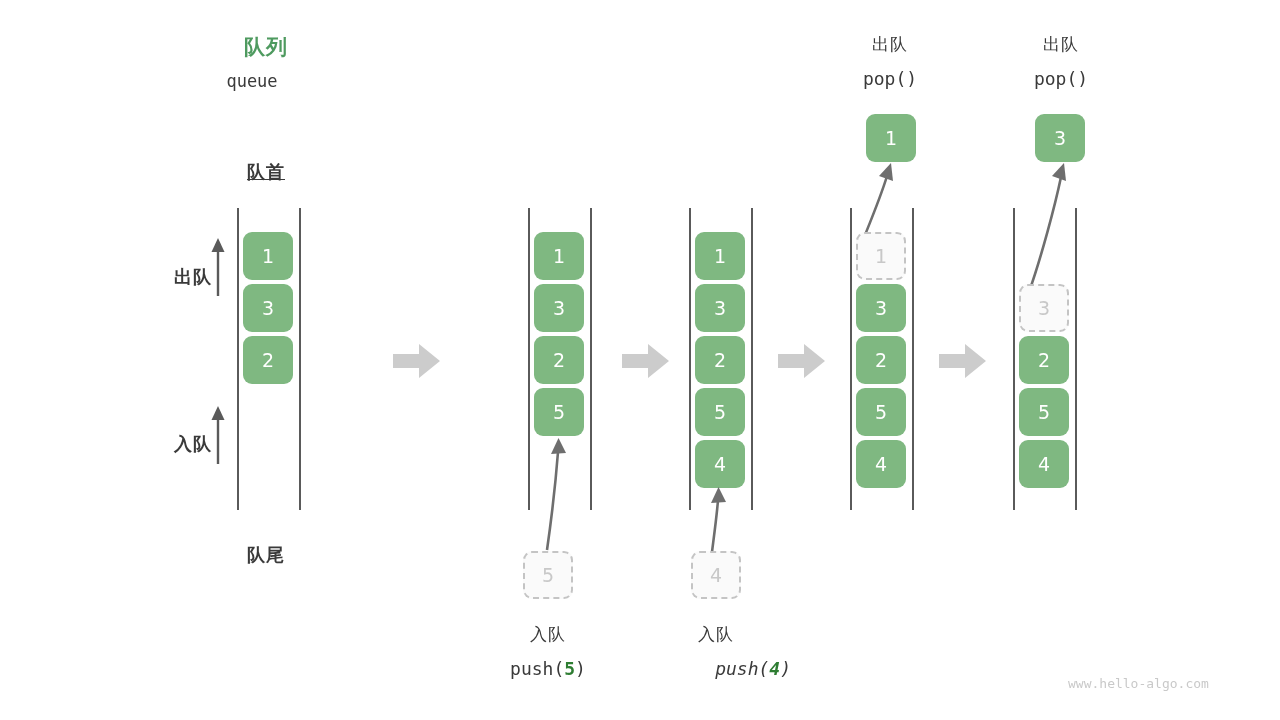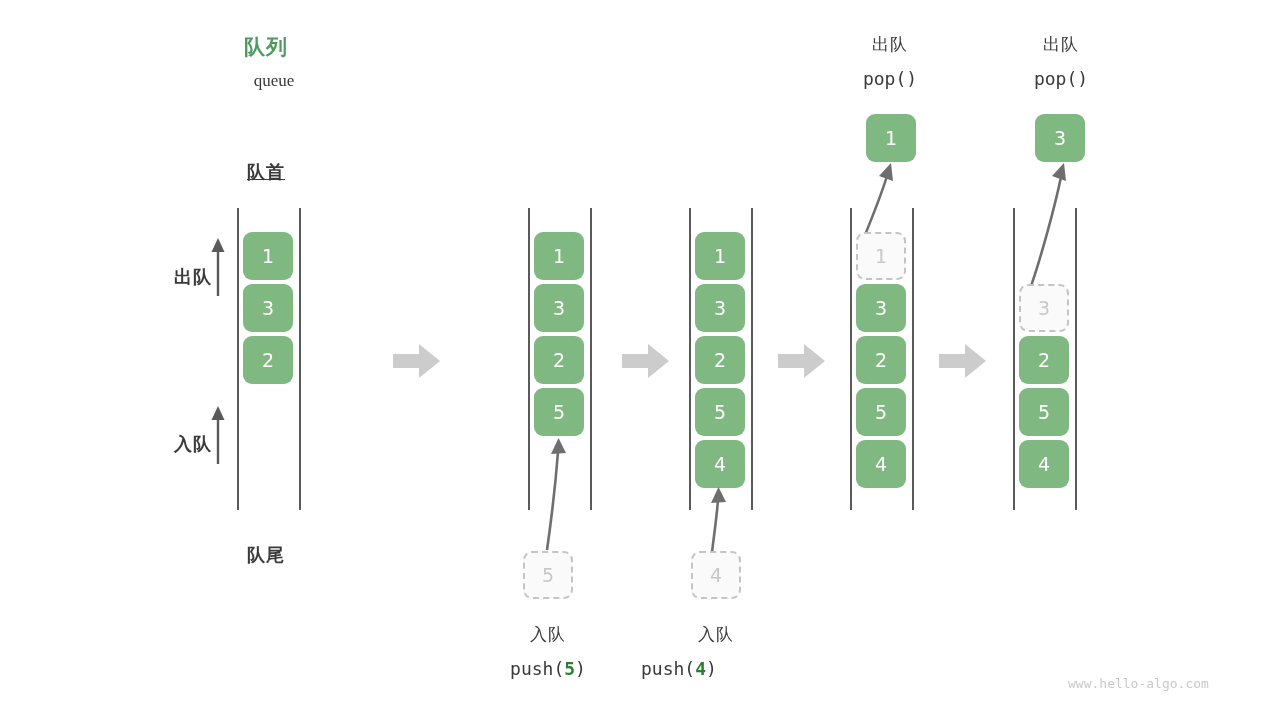--- a/index.html
+++ b/index.html
@@ -57,21 +57,21 @@
 
   
   .step-arrow{width:47px;height:34px;}
 </style>
 </head>
 <body>
 
 <div id="stage">
 
   <div class="abs title-cn" style="left:191px;top:33px;width:150px;">队列</div>
-  <div class="abs title-en" style="left:199px;top:71px;width:150px;font-family:Liberation Serif, serif;">queue</div>
+  <div class="abs title-en" style="left:177px;top:71px;width:150px;">queue</div>
 
   <div class="abs label-cn" style="left:191px;top:160px;width:150px;text-decoration:underline;">队首</div>
   <div class="abs label-cn" style="left:191px;top:543px;width:150px;">队尾</div>
 
   <div class="abs label-cn" style="left:140px;top:265px;width:72px;text-align:right;">出队</div>
   <svg class="abs" style="left:206px;top:236px;" width="24" height="62">
     <line x1="12" y1="60" x2="12" y2="12" stroke="#5a5a5a" stroke-width="2.4"></line>
     <polygon points="12,2 5.5,16 18.5,16" fill="#5a5a5a"></polygon>
   </svg>
 
@@ -122,21 +122,21 @@
   <div class="abs cell" style="left:695px;top:388px;">5</div>
   <div class="abs cell" style="left:695px;top:440px;">4</div>
 
   <svg class="abs" style="left:688px;top:484px;" width="60" height="72">
     <path d="M 24 68 C 26 52, 29 30, 30 16" stroke="#6e6e6e" stroke-width="2.6" fill="none"></path>
     <polygon points="30.5,3 23,19 38,18" fill="#6e6e6e"></polygon>
   </svg>
   <div class="abs cell ghost" style="left:691px;top:551px;">4</div>
 
   <div class="abs op-cn" style="left:641px;top:623px;width:150px;text-align:center;">入队</div>
-  <div class="abs op-code" style="left:641px;top:658px;width:150px;text-align:left;"><span>push(</span><span class="arg">4</span><span>)</span></div>
+  <div class="abs op-code" style="left:641px;top:658px;width:150px;text-align:right;font-style:italic;"><span>push(</span><span class="arg">4</span><span>)</span></div>
 
   <svg class="abs step-arrow" style="left:778px;top:344px;">
     <polygon points="0,10 26,10 26,0 47,17 26,34 26,24 0,24" fill="#cccccc"></polygon>
   </svg>
 
   <div class="abs op-cn" style="left:815px;top:33px;width:150px;text-align:center;">出队</div>
   <div class="abs op-code" style="left:815px;top:68px;width:150px;text-align:center;">pop()</div>
 
   <div class="abs cell" style="left:866px;top:114px;">1</div>
 

